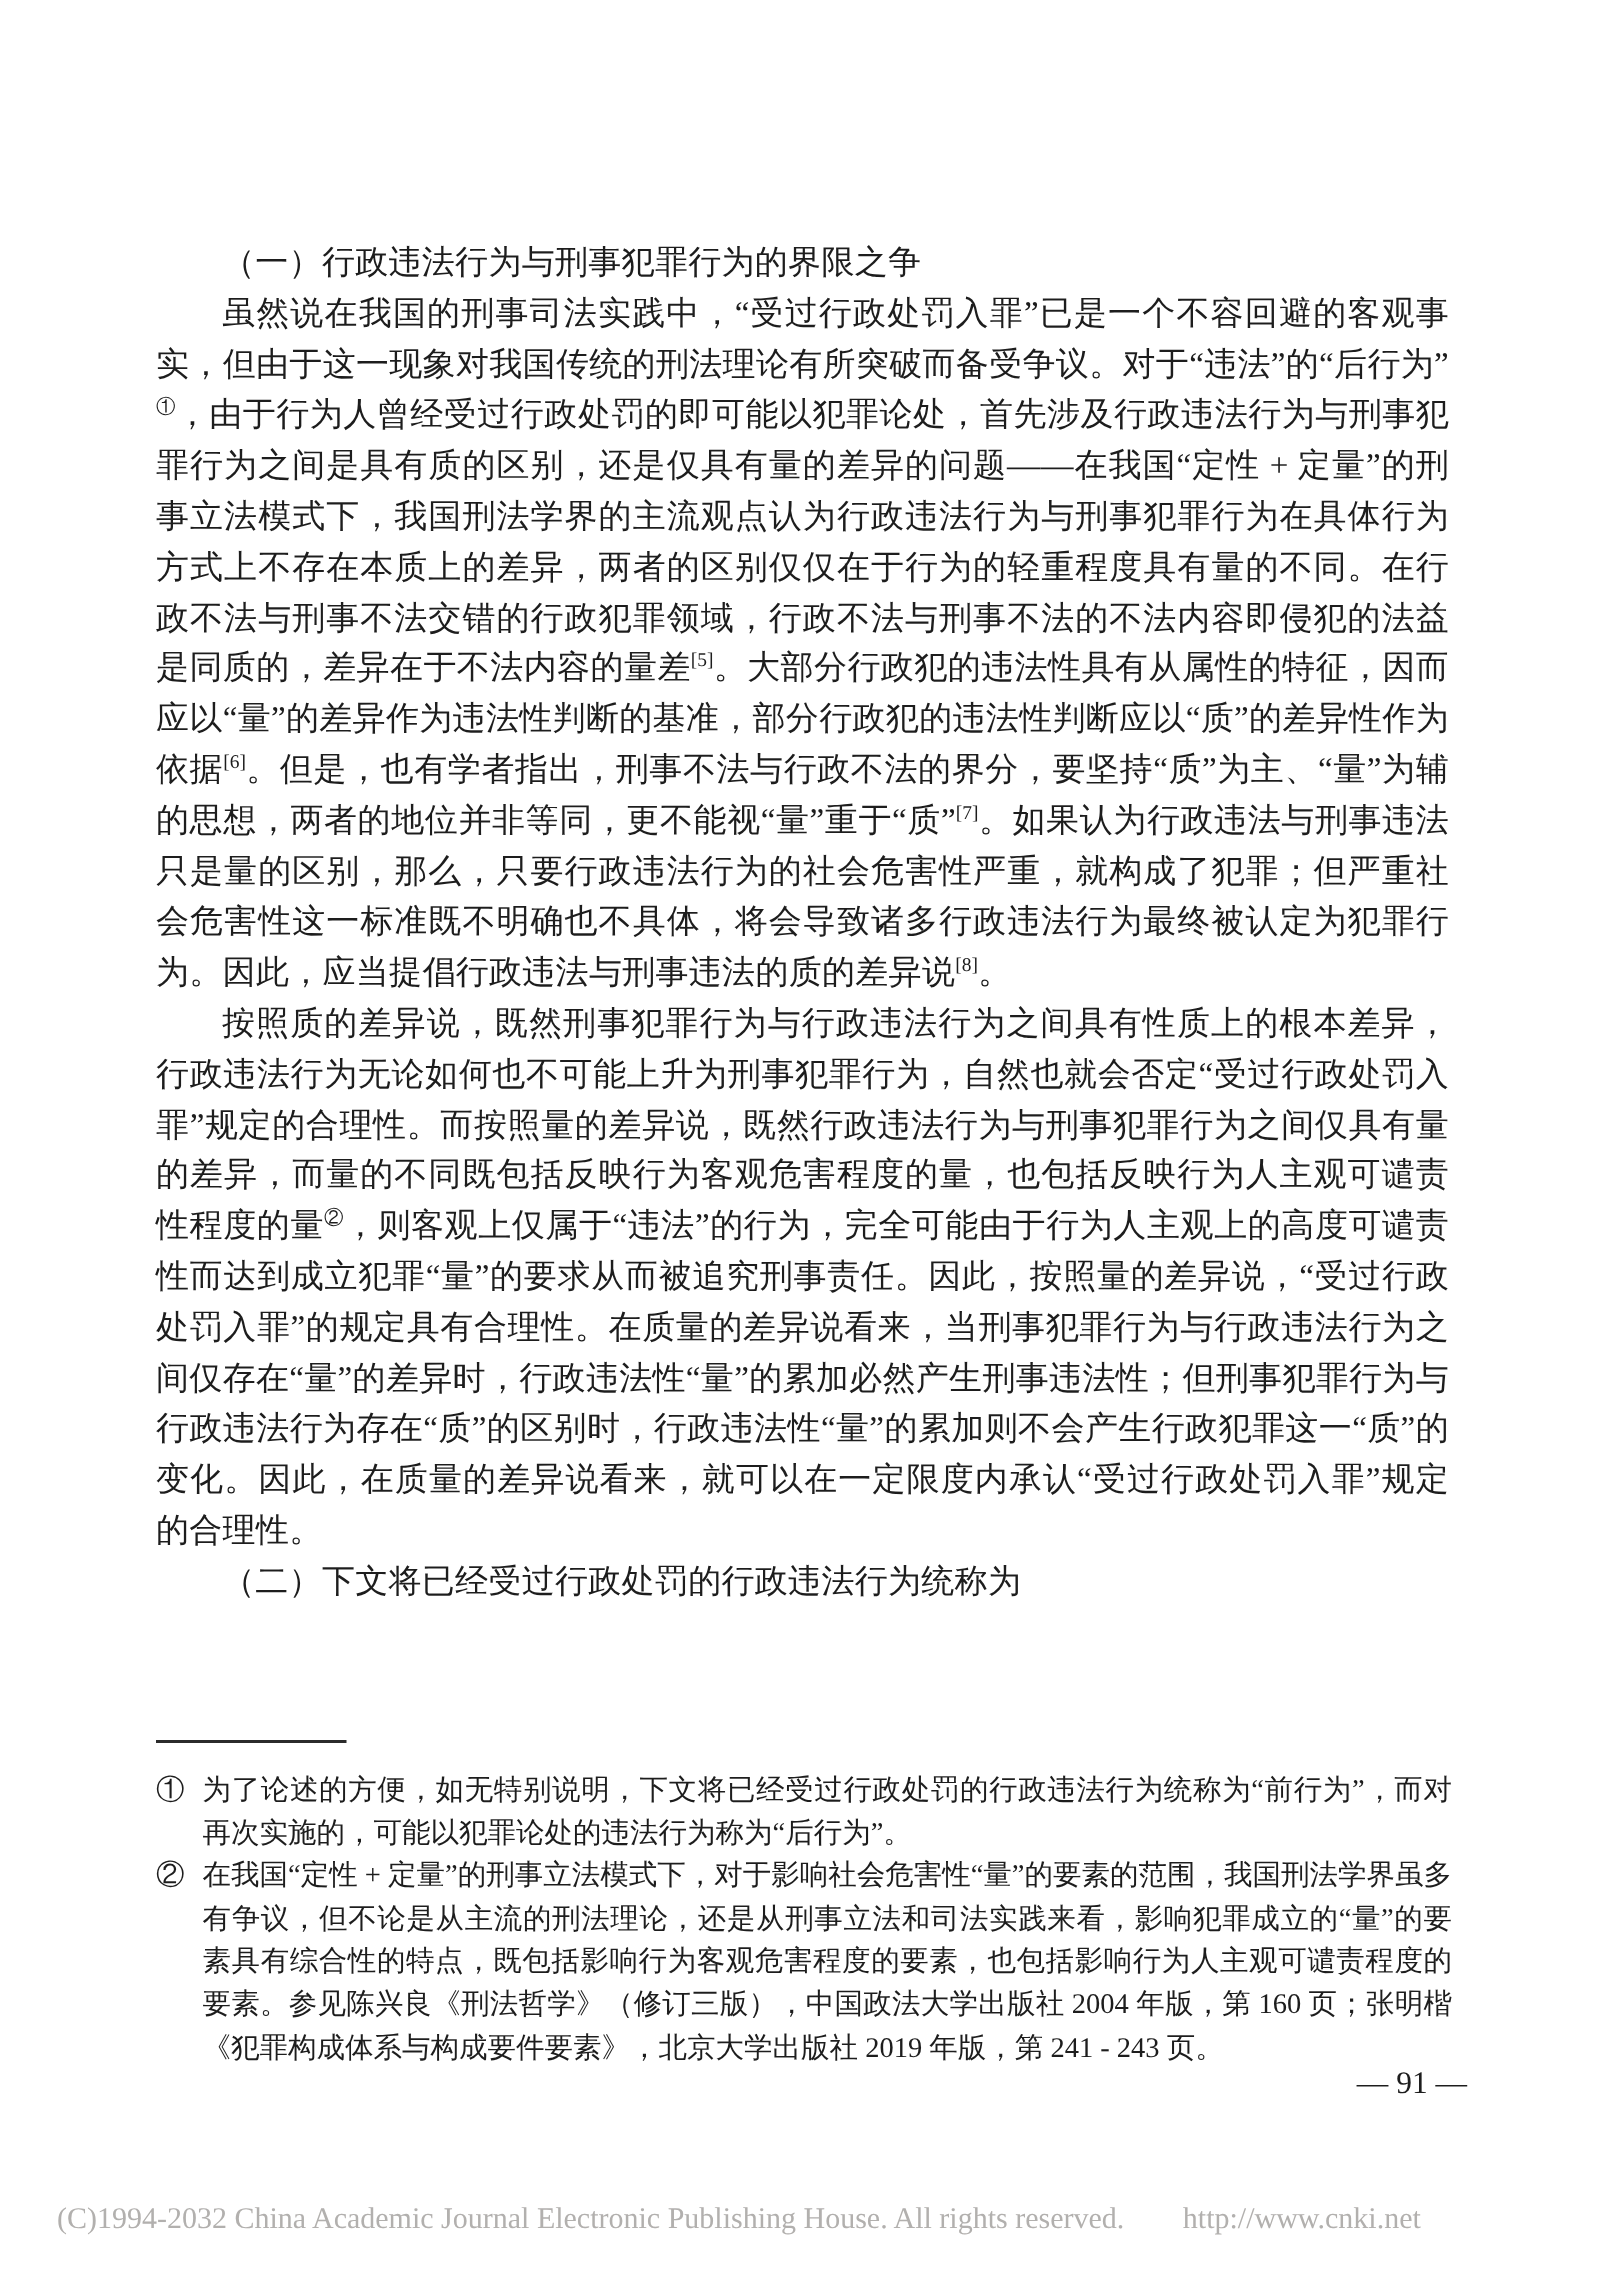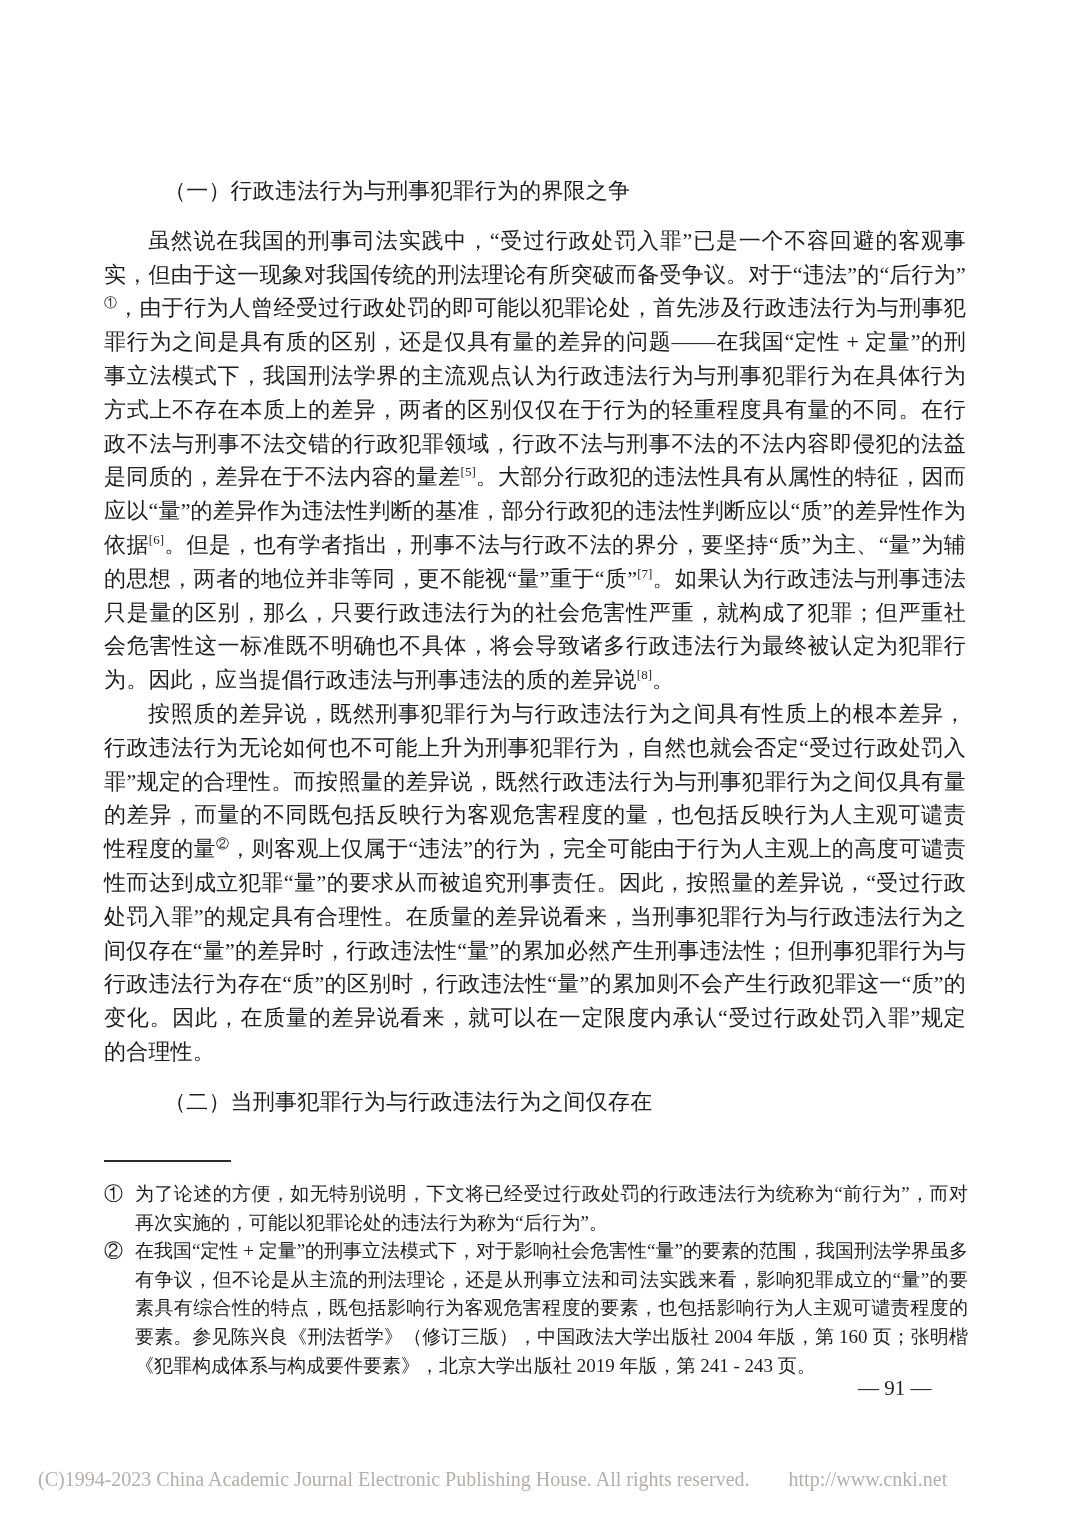--- a/index.html
+++ b/index.html
@@ -19,21 +19,21 @@
     position: absolute;
     left: 104px; top: 158px;
     width: 862px;
     font-size: 22px;
     line-height: 33.8px;
     text-align: justify;
     text-justify: inter-ideograph;
     letter-spacing: 0.2px;
   }
   .sec-heading {
-    margin: 16px;
+    margin: 0;
     font-size: 22px;
     font-weight: 500;
     text-indent: 2em;
     line-height: 33.8px;
   }
   .para {
     margin: 0;
     text-indent: 2em;
   }
   .content sup {
@@ -62,21 +62,21 @@
     flex: 0 0 auto;
     width: 24px;
     margin-right: 7px;
   }
   .fn-text { flex: 1 1 auto; }
   .page-number {
     position: absolute;
     left: 858px; top: 1376px;
     width: 120px;
     font-size: 21px;
-    text-align: left;
+    text-align: right;
     color: #1d1d1d;
     font-family: "Liberation Serif", "DejaVu Serif", serif;
   }
   .copyright {
     position: absolute;
     left: 38px; top: 1468px;
     width: 1000px;
     font-size: 20px;
     color: #b2b0ae;
     font-family: "Liberation Serif", "DejaVu Serif", serif;
@@ -86,36 +86,36 @@
 </style>
 </head>
 <body>
 
 <div class="page">
 
   <main class="content">
     <h3 class="sec-heading">（一）行政违法行为与刑事犯罪行为的界限之争</h3>
     <p class="para rich">虽然说在我国的刑事司法实践中，“受过行政处罚入罪”已是一个不容回避的客观事实，但由于这一现象对我国传统的刑法理论有所突破而备受争议。对于“违法”的“后行为”<sup>①</sup>，由于行为人曾经受过行政处罚的即可能以犯罪论处，首先涉及行政违法行为与刑事犯罪行为之间是具有质的区别，还是仅具有量的差异的问题——在我国“定性 + 定量”的刑事立法模式下，我国刑法学界的主流观点认为行政违法行为与刑事犯罪行为在具体行为方式上不存在本质上的差异，两者的区别仅仅在于行为的轻重程度具有量的不同。在行政不法与刑事不法交错的行政犯罪领域，行政不法与刑事不法的不法内容即侵犯的法益是同质的，差异在于不法内容的量差<sup>[5]</sup>。大部分行政犯的违法性具有从属性的特征，因而应以“量”的差异作为违法性判断的基准，部分行政犯的违法性判断应以“质”的差异性作为依据<sup>[6]</sup>。但是，也有学者指出，刑事不法与行政不法的界分，要坚持“质”为主、“量”为辅的思想，两者的地位并非等同，更不能视“量”重于“质”<sup>[7]</sup>。如果认为行政违法与刑事违法只是量的区别，那么，只要行政违法行为的社会危害性严重，就构成了犯罪；但严重社会危害性这一标准既不明确也不具体，将会导致诸多行政违法行为最终被认定为犯罪行为。因此，应当提倡行政违法与刑事违法的质的差异说<sup>[8]</sup>。</p>
     <p class="para rich">按照质的差异说，既然刑事犯罪行为与行政违法行为之间具有性质上的根本差异，行政违法行为无论如何也不可能上升为刑事犯罪行为，自然也就会否定“受过行政处罚入罪”规定的合理性。而按照量的差异说，既然行政违法行为与刑事犯罪行为之间仅具有量的差异，而量的不同既包括反映行为客观危害程度的量，也包括反映行为人主观可谴责性程度的量<sup>②</sup>，则客观上仅属于“违法”的行为，完全可能由于行为人主观上的高度可谴责性而达到成立犯罪“量”的要求从而被追究刑事责任。因此，按照量的差异说，“受过行政处罚入罪”的规定具有合理性。在质量的差异说看来，当刑事犯罪行为与行政违法行为之间仅存在“量”的差异时，行政违法性“量”的累加必然产生刑事违法性；但刑事犯罪行为与行政违法行为存在“质”的区别时，行政违法性“量”的累加则不会产生行政犯罪这一“质”的变化。因此，在质量的差异说看来，就可以在一定限度内承认“受过行政处罚入罪”规定的合理性。</p>
-    <h3 class="sec-heading">（二）当刑事犯罪行为与行政违法行为之间仅存在</h3>
+    <h3 class="sec-heading">（二）下文将已经受过行政处罚的行政违法行为统称为</h3>
   </main>
 
   <div class="footnote-divider"></div>
 
   <section class="footnotes">
     <div class="footnote">
       <span class="fn-marker">①</span>
       <span class="fn-text">为了论述的方便，如无特别说明，下文将已经受过行政处罚的行政违法行为统称为“前行为”，而对再次实施的，可能以犯罪论处的违法行为称为“后行为”。</span>
     </div>
     <div class="footnote">
       <span class="fn-marker">②</span>
       <span class="fn-text">在我国“定性 + 定量”的刑事立法模式下，对于影响社会危害性“量”的要素的范围，我国刑法学界虽多有争议，但不论是从主流的刑法理论，还是从刑事立法和司法实践来看，影响犯罪成立的“量”的要素具有综合性的特点，既包括影响行为客观危害程度的要素，也包括影响行为人主观可谴责程度的要素。参见陈兴良《刑法哲学》（修订三版），中国政法大学出版社 2004 年版，第 160 页；张明楷《犯罪构成体系与构成要件要素》，北京大学出版社 2019 年版，第 241 - 243 页。</span>
     </div>
   </section>
 
   <div class="page-number">— 91 —</div>
 
   <footer class="copyright">
-    <span>(C)1994-2023 China Academic Journal Electronic Publishing House. All rights reserved.</span>
+    <span>(C)1994-2032 China Academic Journal Electronic Publishing House. All rights reserved.</span>
     <span class="cnki-url">http://www.cnki.net</span>
   </footer>
 
 </div>
 
 </body></html>

